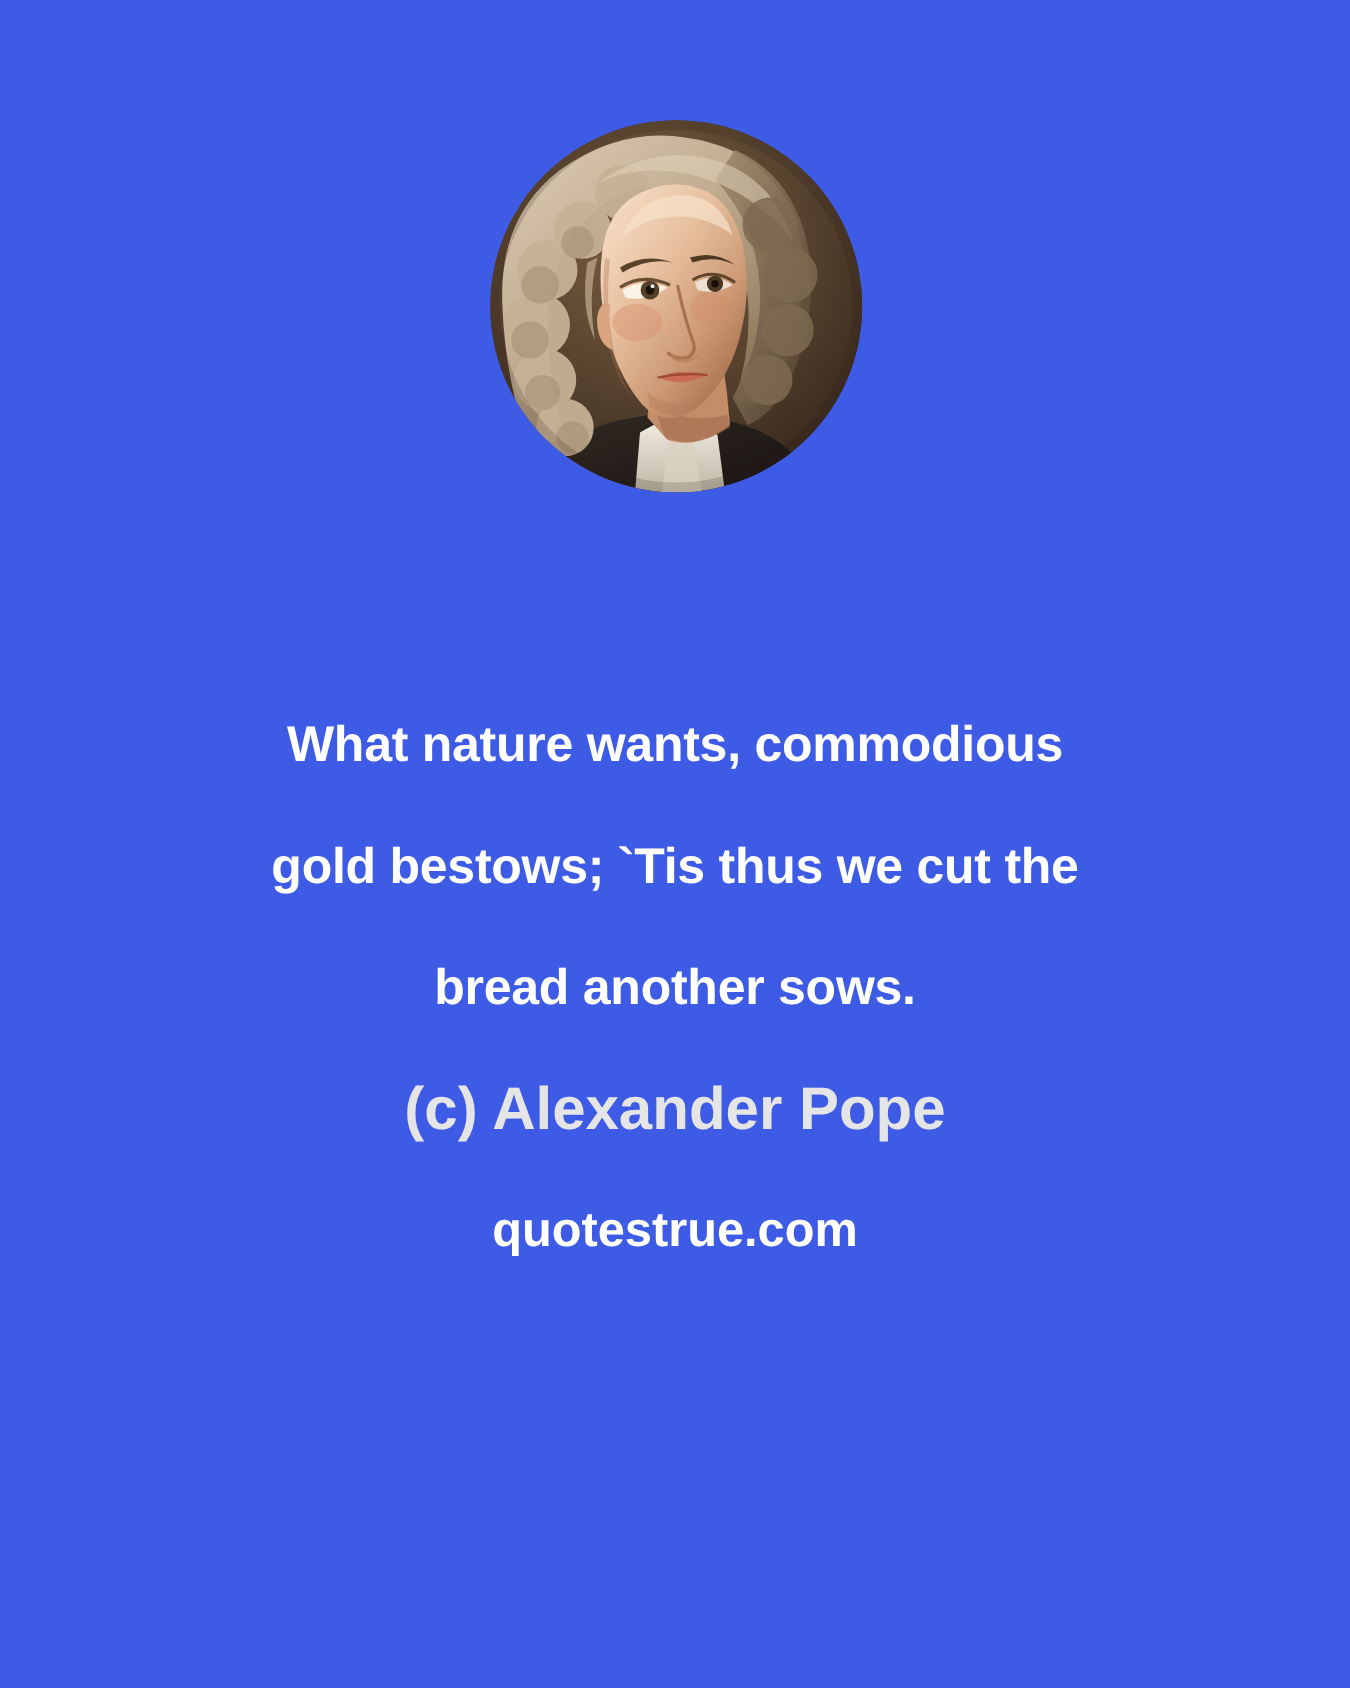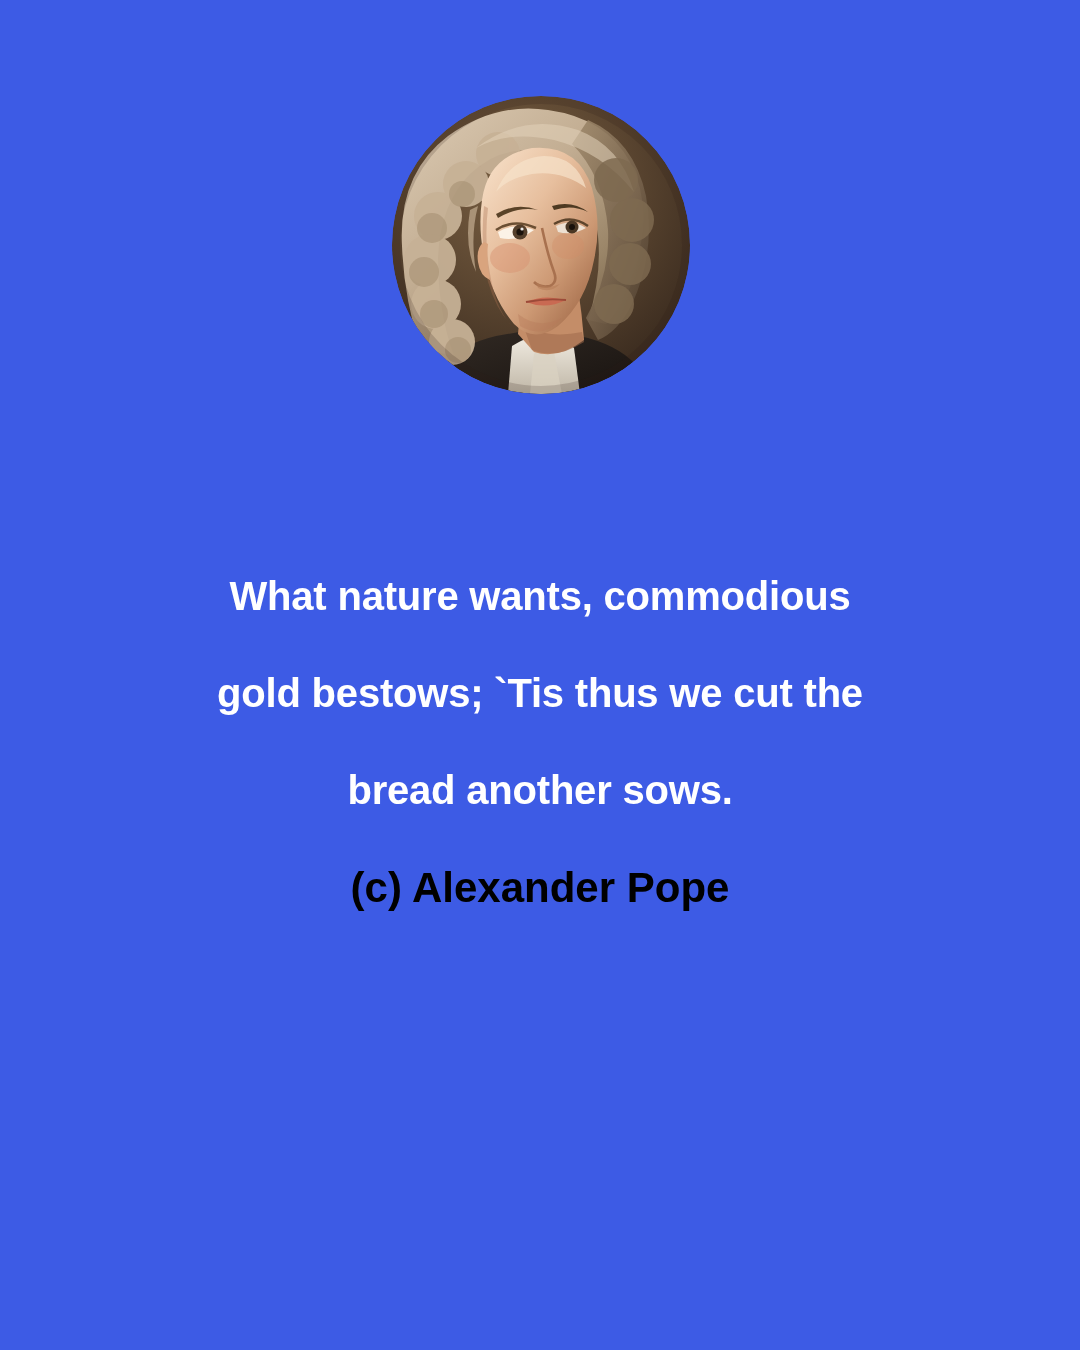--- a/index.html
+++ b/index.html
@@ -57,23 +57,23 @@
     font-weight: 700;
     line-height: 97px;
     letter-spacing: -0.2px;
     margin: 0;
     padding: 0 95px;
     white-space: pre-line;
     box-sizing: border-box;
   }
 
   .attribution {
-    color: #000000;
-    font-family: "Liberation Sans", sans-serif;
-    font-size: 42px;
+    color: #e5e5e5;
+    font-family: "Liberation Sans", sans-serif;
+    font-size: 48px;
     font-weight: 700;
     line-height: 97px;
     margin: 0;
     padding: 0;
   }
 
   .site-url {
     color: #FFFFFF;
     font-family: "Liberation Sans", sans-serif;
     font-size: 39px;
@@ -217,15 +217,16 @@
     </svg>
   </div>
 
   <div class="text-block">
     <p class="quote-text">What nature wants, commodious
 gold bestows; `Tis thus we cut the
 bread another sows.</p>
 
     <p class="attribution">(c) Alexander Pope</p>
 
+    <p class="site-url">quotestrue.com</p>
   </div>
 
 </div>
 
 </body></html>

